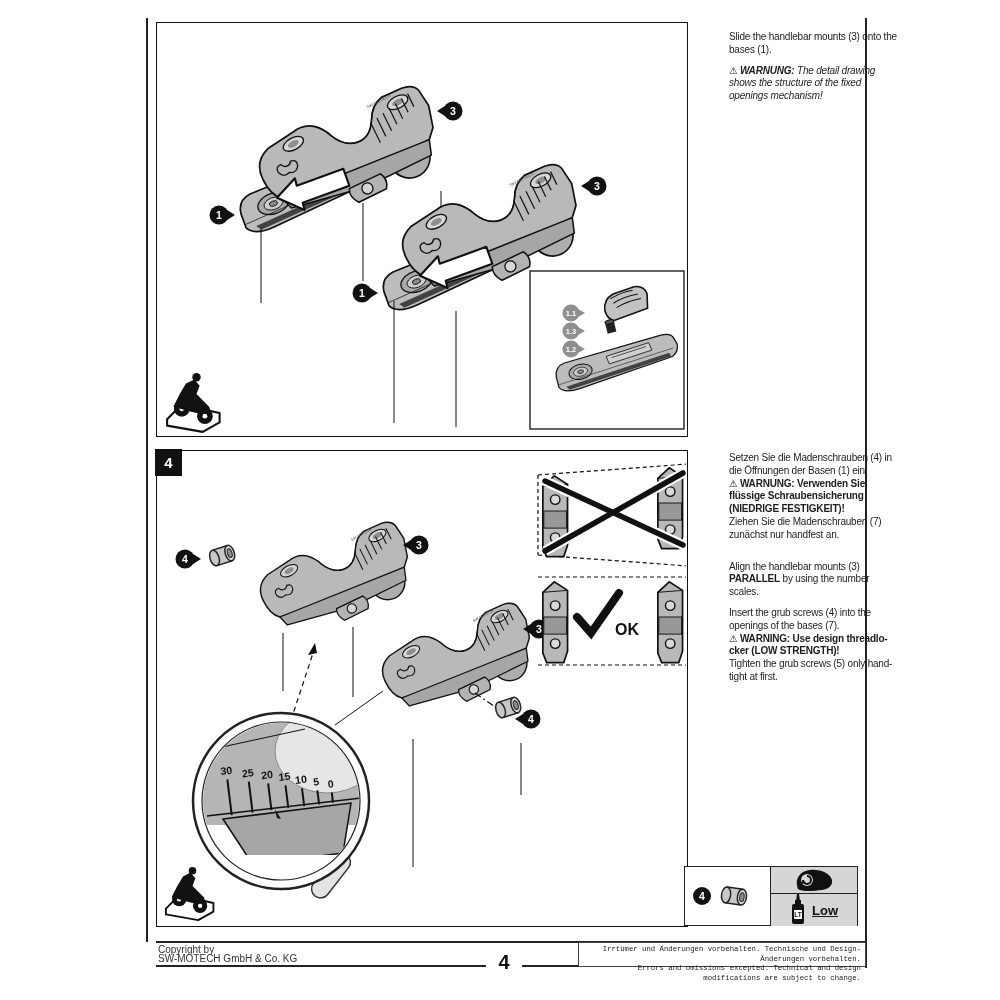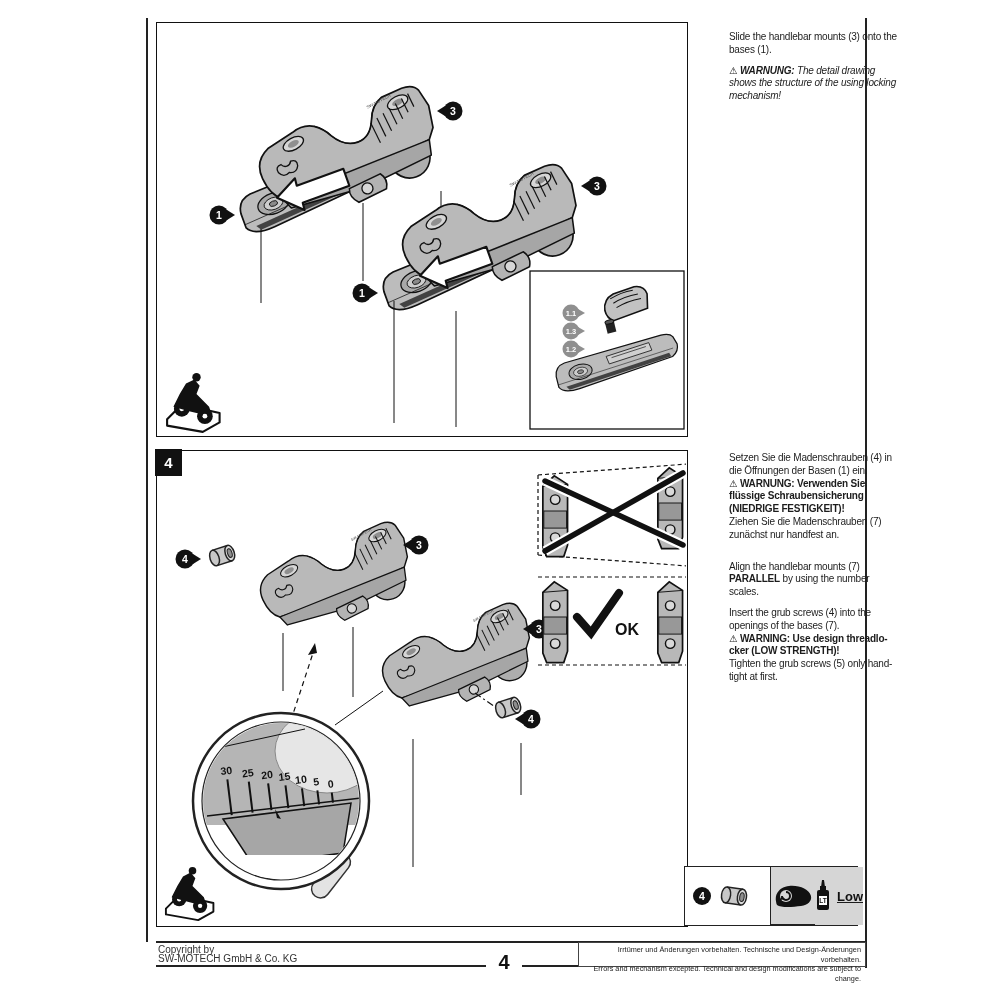--- a/index.html
+++ b/index.html
@@ -13,26 +13,26 @@
   .step-badge{position:absolute;left:155px;top:449px;width:27px;height:27px;background:#111;color:#fff;
               font-weight:bold;font-size:15px;display:flex;align-items:center;justify-content:center;z-index:5;}
   .col{position:absolute;left:694px;width:168px;font-size:10px;line-height:12.8px;letter-spacing:-0.2px;color:#1c1c1c;margin-left:35px;}
   .col p{margin:0 0 8px 0;}
   .col b{font-weight:700;}
   .notice{font-style:italic;}
   .tri{font-style:normal;font-size:9.5px;}
   .lang-gap{height:11px;}
   #copyright{position:absolute;left:158px;top:945px;font-size:10px;line-height:9px;color:#333;}
   #disclaimer{position:absolute;left:578px;top:942px;width:288px;height:25px;border:1px solid #444;
-              box-sizing:border-box;font-size:7.3px;line-height:9.6px;text-align:right;color:#222;padding:2px 4px 0 0;}
+              box-sizing:border-box;font-size:7.3px;line-height:9.6px;text-align:right;color:#222;padding:2px 4px 0 0;font-family:Liberation Mono, monospace;}
   #pagenum{position:absolute;left:488px;top:951px;width:32px;text-align:center;font-size:20px;font-weight:bold;color:#111;}
   #parts-box{position:absolute;left:684px;top:866px;width:174px;height:60px;border:1.5px solid #222;display:flex;
              background:#fff;box-sizing:border-box;}
   .pb-left{flex:1;display:flex;align-items:center;gap:5px;padding-left:6px;background:#fff;}
-  .pb-right{width:86px;border-left:1.5px solid #222;display:flex;text-decoration:underline;}
+  .pb-right{width:86px;border-left:1.5px solid #222;display:flex;flex-direction:column;text-decoration:underline;}
   .pb-cell{flex:1;background:#d6d6d6;display:flex;align-items:center;justify-content:center;gap:6px;}
   .pb-cell.top{border-bottom:1.5px solid #222;}
   .pb-low{font-weight:bold;font-size:13px;color:#111;}
   svg text{font-family:"Liberation Sans","DejaVu Sans",sans-serif;}
   .bdgt{fill:#fff;font-size:10.5px;font-weight:bold;text-anchor:middle;}
   .bdgt-s{fill:#fff;font-size:7.5px;font-weight:bold;text-anchor:middle;}
   .lead{stroke:#111;stroke-width:1;}
   .dash{stroke:#111;stroke-width:1.2;stroke-dasharray:4,3;fill:none;}
 </style>
 </head>
@@ -288,34 +288,34 @@
 
       <use href="#moto" transform="translate(7,414) scale(0.95)"></use>
     </svg>
   </div>
 
   <div class="col" style="top:31px;">
     <p><span>Slide the handlebar mounts (3) onto the bases (1).</span></p>
     <p class="notice">
       <span class="tri">⚠</span>
       <b>WARNUNG:</b>
-      <span>The detail drawing shows the structure of the using locking mechanism!</span>
+      <span>The detail drawing shows the structure of the fixed openings mechanism!</span>
     </p>
   </div>
 
   <div class="col" style="top:452px;">
     <p>
       <span>Setzen Sie die Madenschrauben (4) in die Öffnungen der Basen (1) ein.</span><br>
       <span class="tri">⚠</span>
       <b>WARNUNG: Verwenden Sie flüssige Schraubensicherung (NIEDRIGE FESTIGKEIT)!</b><br>
       <span>Ziehen Sie die Madenschrauben (7) zunächst nur handfest an.</span>
     </p>
     <div class="lang-gap"></div>
     <p>
-      <span>Align the handlebar mounts (7) </span><b>PARALLEL</b><span> by using the number scales.</span>
+      <span>Align the handlebar mounts (3) </span><b>PARALLEL</b><span> by using the number scales.</span>
     </p>
     <p>
       <span>Insert the grub screws (4) into the openings of the bases (7).</span><br>
       <span class="tri">⚠</span>
       <b>WARNING: Use design threadlo-cker (LOW STRENGTH)!</b><br>
       <span>Tighten the grub screws (5) only hand-tight at first.</span>
     </p>
   </div>
 
   <div id="parts-box">
@@ -352,19 +352,19 @@
     </div>
   </div>
 
   <div class="hrule" style="left:156px;top:941px;width:710px;height:1.5px;"></div>
   <div id="copyright">
     <div>Copyright by</div>
     <div>SW-MOTECH GmbH &amp; Co. KG</div>
   </div>
   <div id="disclaimer">
     <div>Irrtümer und Änderungen vorbehalten. Technische und Design-Änderungen vorbehalten.</div>
-    <div>Errors and mechanism excepted. Technical and design modifications are subject to change.</div>
+    <div>Errors and omissions excepted. Technical and design modifications are subject to change.</div>
   </div>
   <div class="hrule" style="left:156px;top:965px;width:330px;height:1.5px;"></div>
   <div class="hrule" style="left:522px;top:965px;width:56px;height:1.5px;"></div>
   <div id="pagenum">4</div>
 
 </div>
 
 </body></html>

